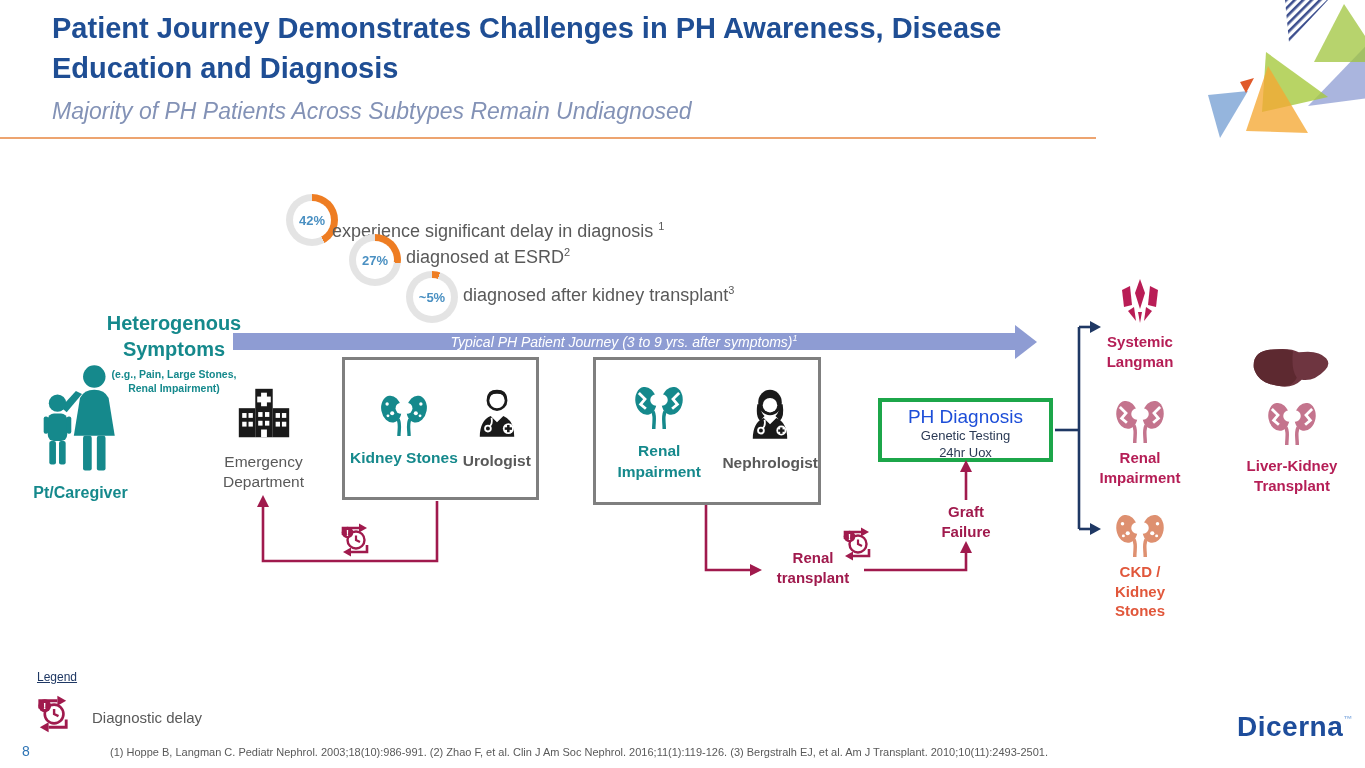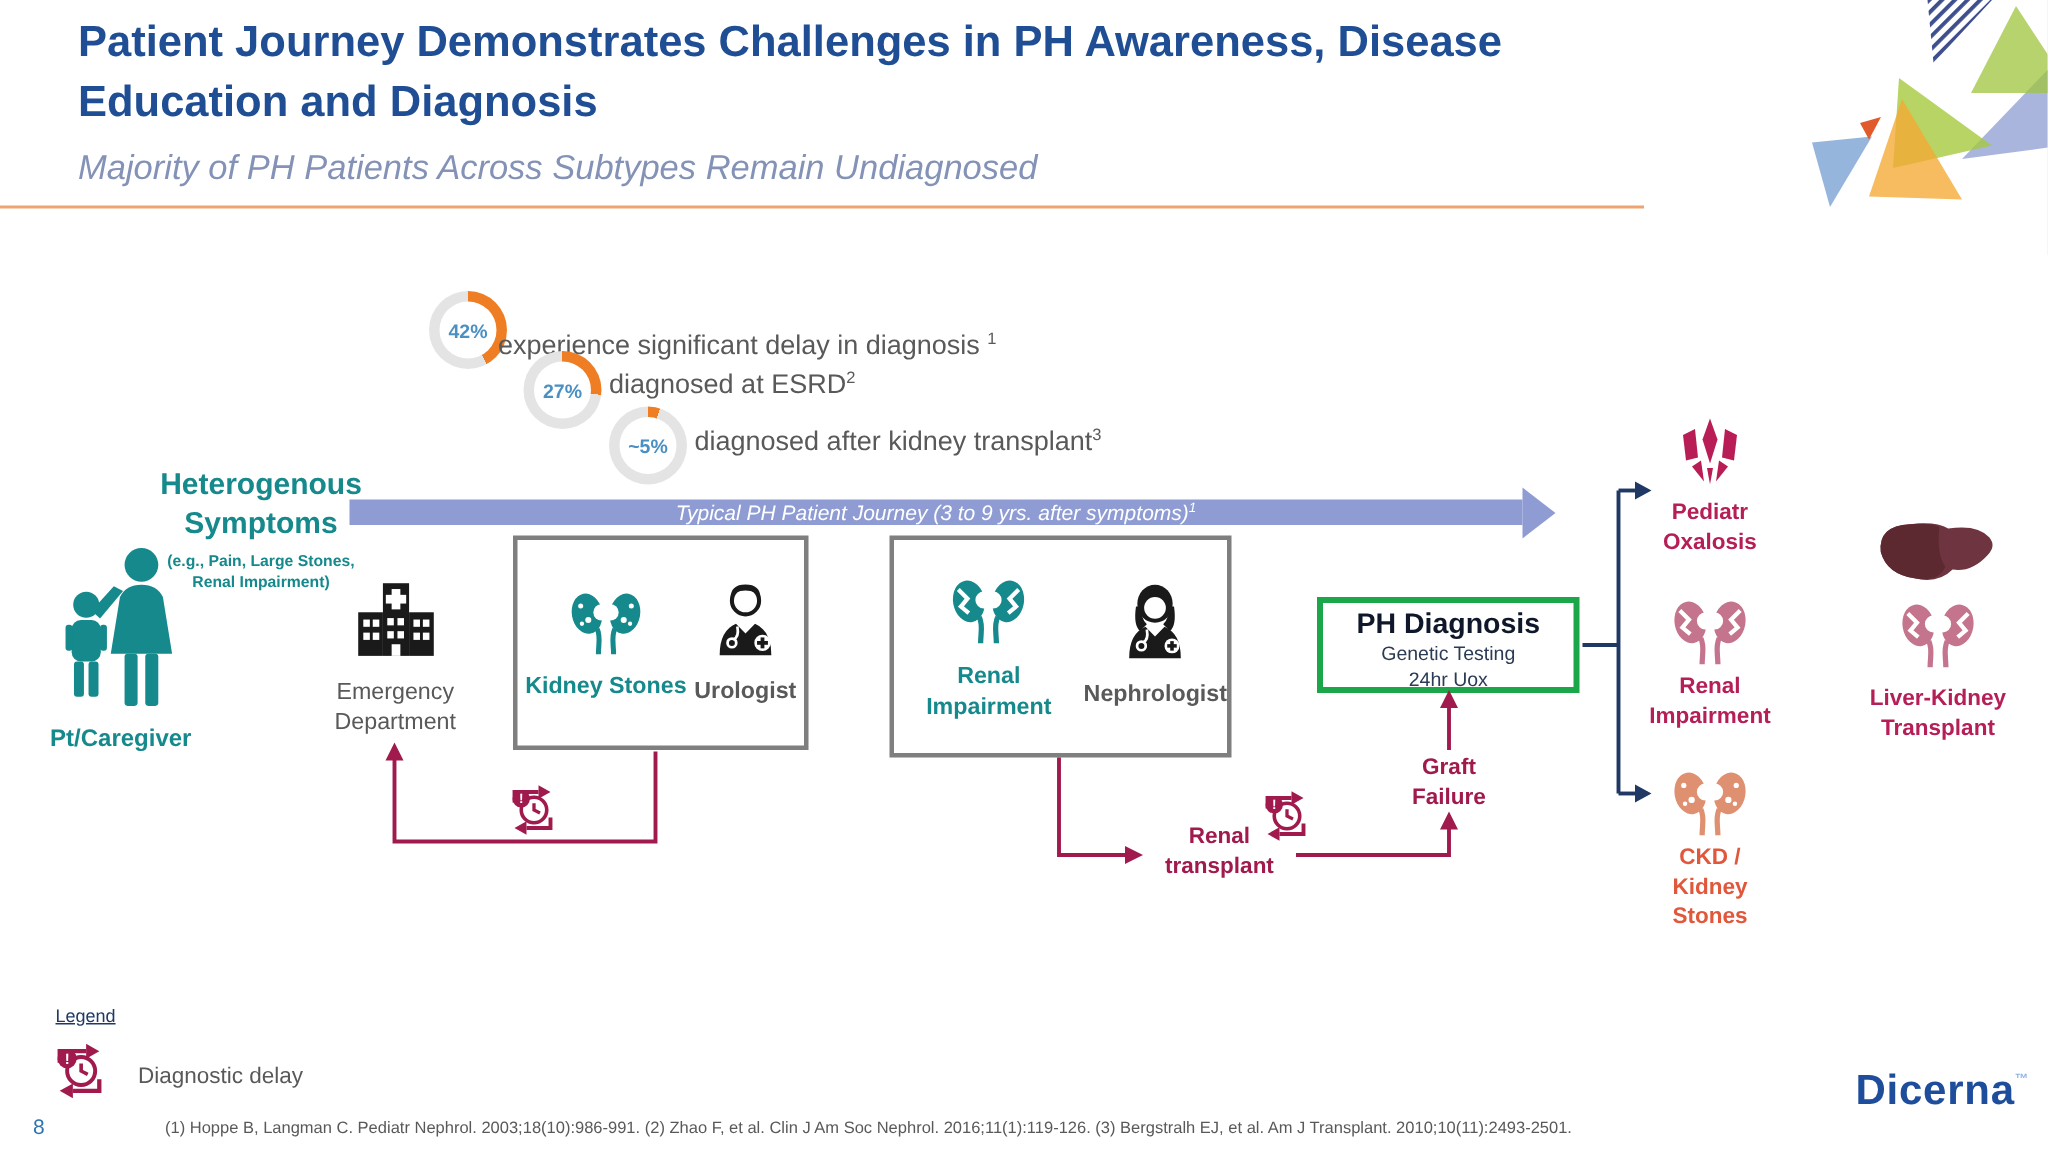--- a/index.html
+++ b/index.html
@@ -25,21 +25,21 @@
   .arrow-band sup{font-size:9px;}
   .arrow-head{width:0;height:0;border-top:17px solid transparent;border-bottom:17px solid transparent;
               border-left:22px solid #8E9CD3;}
   .node-label{font-size:15.5px;color:#595959;text-align:center;line-height:1.3;}
   .spec-label{font-weight:600;}
   .teal-label{color:#15898C;font-weight:bold;}
   .gray-box{border:3px solid #7F7F7F;background:#fff;display:flex;align-items:center;
             justify-content:space-evenly;box-sizing:border-box;}
   .box-item{display:flex;flex-direction:column;align-items:center;gap:7px;}
   .dx-box{border:4px solid #1CA64A;background:#fff;text-align:center;box-sizing:border-box;padding-top:4px;}
-  .dx-title{font-size:19px;font-weight:700;color:#0f172a;}
+  .dx-title{font-size:19px;font-weight:400;color:#1d4ed8;}
   .dx-sub{font-size:13px;color:#2B3A55;line-height:1.3;}
   .crimson-label{color:#A01A4D;font-weight:bold;font-size:15px;text-align:center;line-height:1.3;}
   .outcome-label{color:#B51E56;font-weight:bold;font-size:15px;text-align:center;line-height:1.3;}
   .ckd-label{color:#E1573B;}
   
   .legend-title{color:#1F3864;font-size:12px;text-decoration:underline;}
   .legend-text{color:#595959;font-size:15px;}
   .page-num{color:#2E74B5;font-size:14px;}
   .footnote{color:#595959;font-size:11px;white-space:nowrap;}
   .logo{color:#1E4D9B;font-weight:bold;font-size:28px;letter-spacing:0.5px;}
@@ -272,21 +272,21 @@
   <svg class="abs" style="left:1114px;top:274px;" width="52" height="54" viewBox="0 0 52 46">
     <g fill="#B91D56">
       <polygon points="26,1 31,15 26,31 21,15"></polygon>
       <polygon points="8,12 16,8 18,27 10,29"></polygon>
       <polygon points="44,12 36,8 34,27 42,29"></polygon>
       <polygon points="14,33 20,29 22,43"></polygon>
       <polygon points="38,33 32,29 30,43"></polygon>
       <polygon points="24,34 28,34 26,45"></polygon>
     </g>
   </svg>
-  <div class="abs outcome-label" style="left:1098px;top:332px;width:84px;">Pediatr Oxalosis</div>
+  <div class="abs outcome-label" style="left:1098px;top:332px;width:84px;">Systemic Langman</div>
 
   <svg class="abs" style="left:1112px;top:394px;" width="56" height="54" viewBox="0 0 64 58">
     <ellipse cx="17" cy="22" rx="12" ry="16" fill="#C4748D" transform="rotate(-10 17 22)"></ellipse>
     <ellipse cx="47" cy="22" rx="12" ry="16" fill="#C4748D" transform="rotate(10 47 22)"></ellipse>
     <circle cx="28.5" cy="21" r="6.5" fill="#fff"></circle>
     <circle cx="35.5" cy="21" r="6.5" fill="#fff"></circle>
     <path d="M25,34 C28,40 26,46 26,54" stroke="#C4748D" stroke-width="4" fill="none"></path>
     <path d="M39,34 C36,40 38,46 38,54" stroke="#C4748D" stroke-width="4" fill="none"></path>
     <polyline points="9,13 16,20 11,26 17,31" stroke="#fff" stroke-width="3.2" fill="none"></polyline>
     <polyline points="55,13 48,20 53,26 47,31" stroke="#fff" stroke-width="3.2" fill="none"></polyline>

